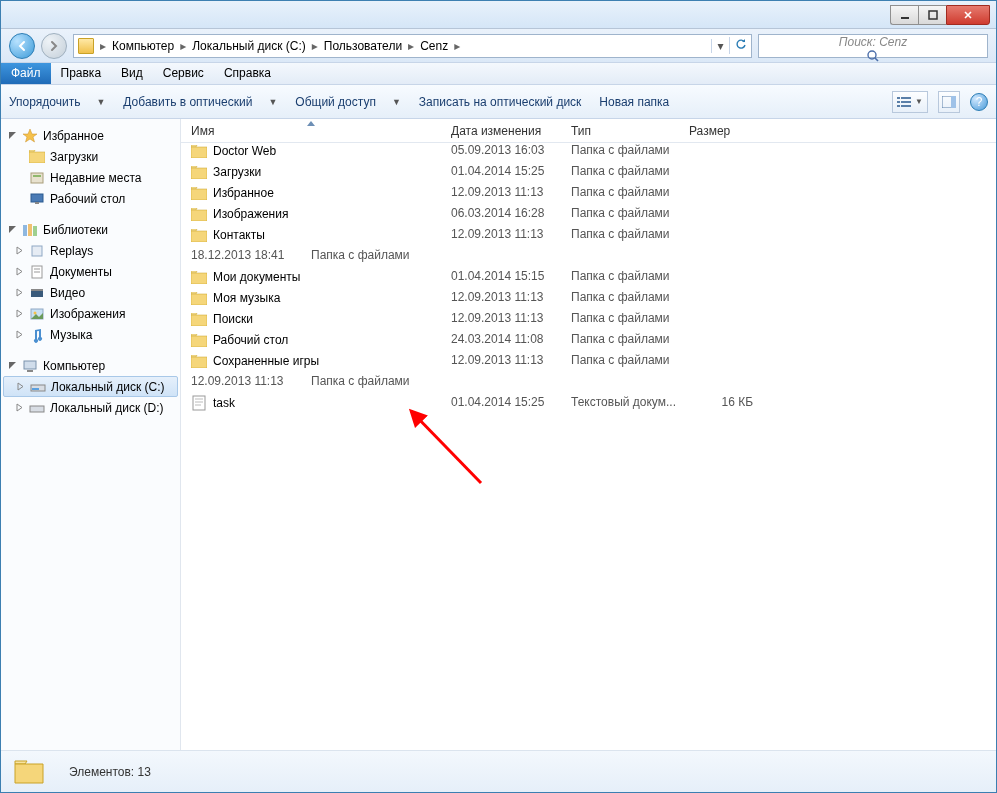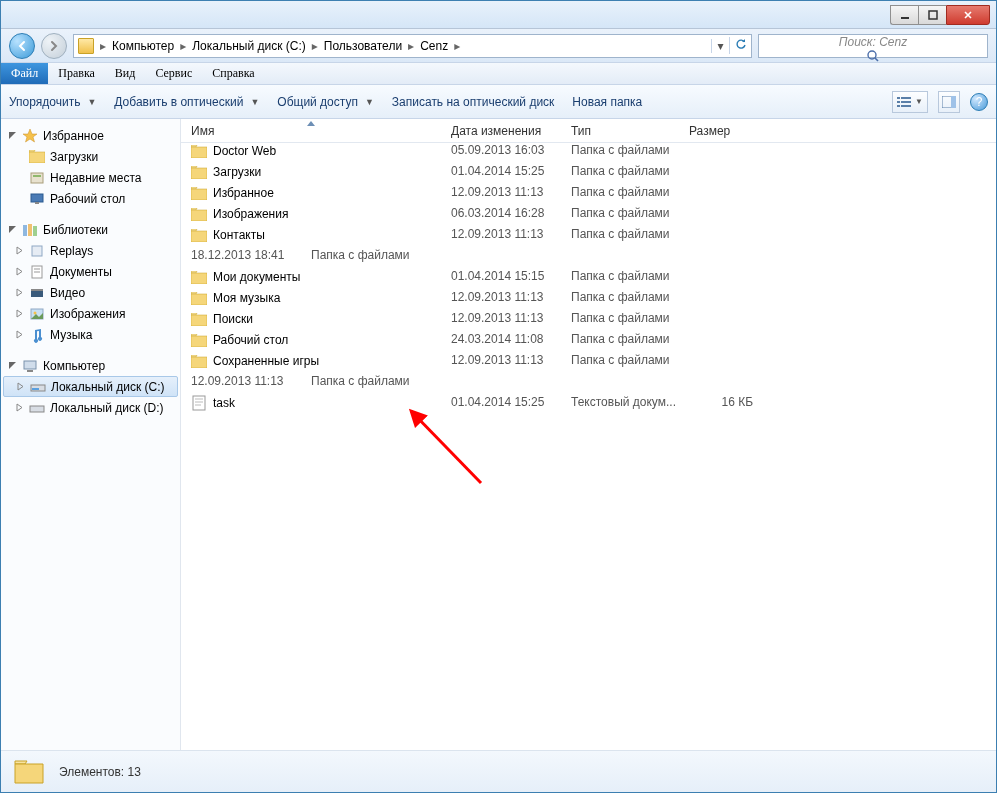--- a/index.html
+++ b/index.html
@@ -23,27 +23,27 @@
 .addr .folder-ico { width: 16px; height: 16px; margin: 0 4px; background: linear-gradient(#ffe9a6,#f0c14b); border: 1px solid #c9a227; border-radius: 1px; }
 .addr .crumb { padding: 0 4px; cursor: default; }
 .addr .sep { color: #666; padding: 0 2px; }
 .addr .dd { width: 18px; text-align: center; border-left: 1px solid #c7d5e8; color: #555; }
 .addr .refresh { width: 22px; text-align: center; border-left: 1px solid #c7d5e8; color: #2b7db5; }
 .search { width: 230px; height: 24px; background: #fff; border: 1px solid #9fb4cc; display: flex; align-items: center; font-size: 12px; color: #888; padding: 0 6px; justify-content: space-between; flex-direction: column;}
 .search .mag { color: #4b6ea9; }
 
 
 .menubar { height: 22px; background: linear-gradient(#f4f8fd,#e3ecf7); display: flex; align-items: stretch; border-bottom: 1px solid #c7d5e8; font-size: 12px; }
-.menubar .item { padding: 3px 10px; font-family: Liberation Serif, serif; }
+.menubar .item { padding: 3px 10px; }
 .menubar .item.active { background: linear-gradient(#3e96df,#1f6bb8); color: #fff; }
 
 
 .toolbar { height: 34px; background: linear-gradient(#f7fbff,#e6eff9); display: flex; align-items: center; border-bottom: 1px solid #c7d5e8; font-size: 12px; padding: 0 8px; justify-content: space-between;}
 .toolbar-left { display: flex; align-items: center; gap: 18px; }
-.toolbar .tbtn { color: #1a3e6f; display: flex; align-items: center; gap: 7px; }
+.toolbar .tbtn { color: #1a3e6f; display: flex; align-items: center; gap: 16px; }
 .toolbar .tbtn .dd { font-size: 9px; color: #555;}
 .toolbar-right { display: flex; align-items: center; gap: 10px;}
 .view-pick { display:flex; align-items:center; border:1px solid #b8c8dc; height:22px; padding:0 4px; background:linear-gradient(#fdfeff,#e8f0f9); gap:4px;}
 .view-pick .dd{font-size:8px;color:#555;}
 .preview-pane { width:22px; height:22px; border:1px solid #b8c8dc; background:linear-gradient(#fdfeff,#e8f0f9); display:flex; align-items:center; justify-content:center;}
 .help-ico { width:18px; height:18px; border-radius:50%; background:radial-gradient(circle at 30% 30%, #cfe8ff, #4a9ad8); color:#fff; display:flex; align-items:center; justify-content:center; font-size:12px; border:1px solid #2b7db5;}
 
 
 .body { flex: 1; display: flex; overflow: hidden; background: #fff;}
 .navpane { width: 180px; border-right: 1px solid #e0e6ee; padding: 6px 0; font-size: 12px; overflow:hidden; background:#fafcfe;}
@@ -62,21 +62,21 @@
 .c-name{width:260px;} .c-date{width:120px;} .c-type{width:118px;} .c-size{width:90px;}
 
 .filelist { flex:1; overflow:auto; font-size: 12px; position: relative;}
 .filerow { display:flex; height:21px; align-items:flex-start;}
 .filerow .c-name{display:flex;align-items:center;padding-left:10px;gap:6px;}
 .filerow .c-date,.filerow .c-type{padding-left:10px; color:#555;}
 .filerow .c-size{text-align:right; padding-right:16px; color:#555;}
 .fico{width:16px;height:16px;display:inline-flex;align-items:center;justify-content:center;}
 
 
-.status { height: 42px; border-top: 1px solid #dbe4ee; background: linear-gradient(#f3f8fd,#e6eff9); display:flex; align-items:center; padding: 0 12px; gap: 14px; font-size:12px; color:#333;}
+.status { height: 42px; border-top: 1px solid #dbe4ee; background: linear-gradient(#f3f8fd,#e6eff9); display:flex; align-items:center; padding: 0 12px; gap: 24px; font-size:12px; color:#333;}
 .status .big-ico { width:32px; height:32px; }
 
 
 .svg-folder { width:16px; height:13px; }
 .svg-folder path { fill:#f5d67a; stroke:#c9a227; stroke-width:0.5;}
 .svg-folder .tab{fill:#f7e4a3;}
 
 
 .arrow-annot { position:absolute; pointer-events:none; }
 </style>

